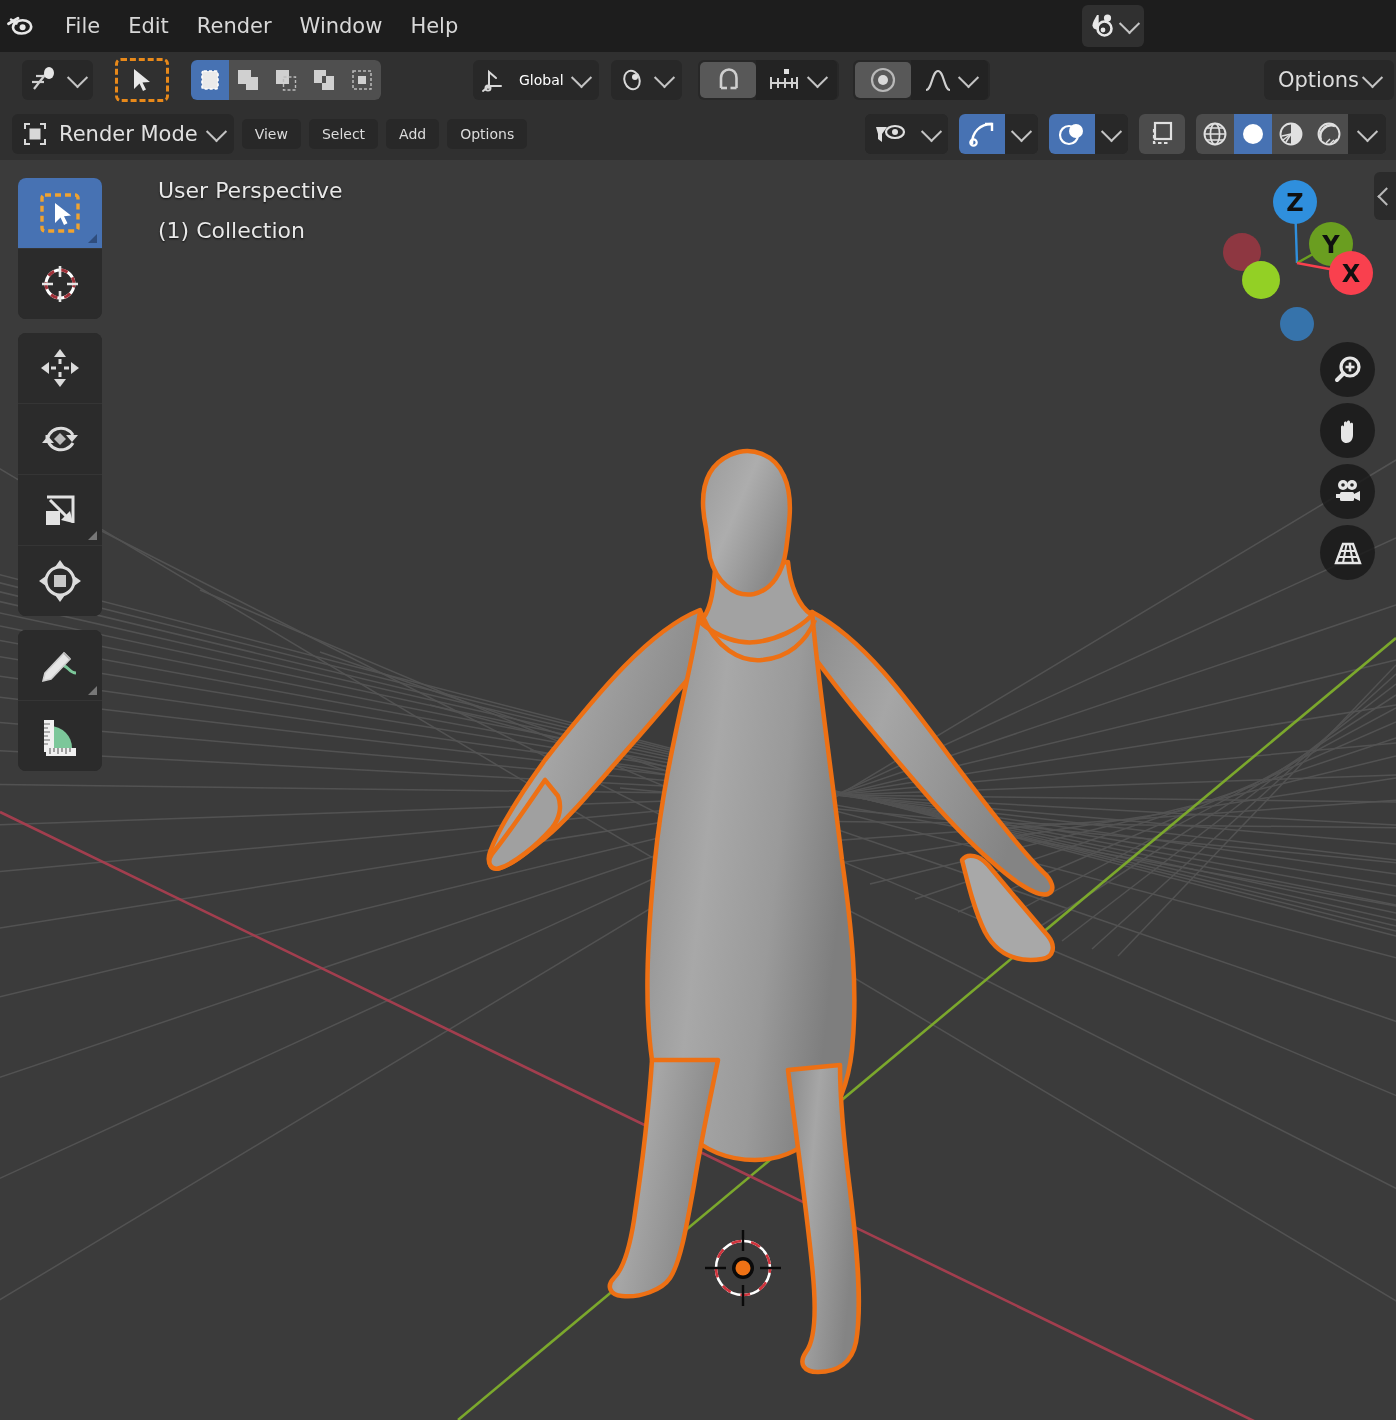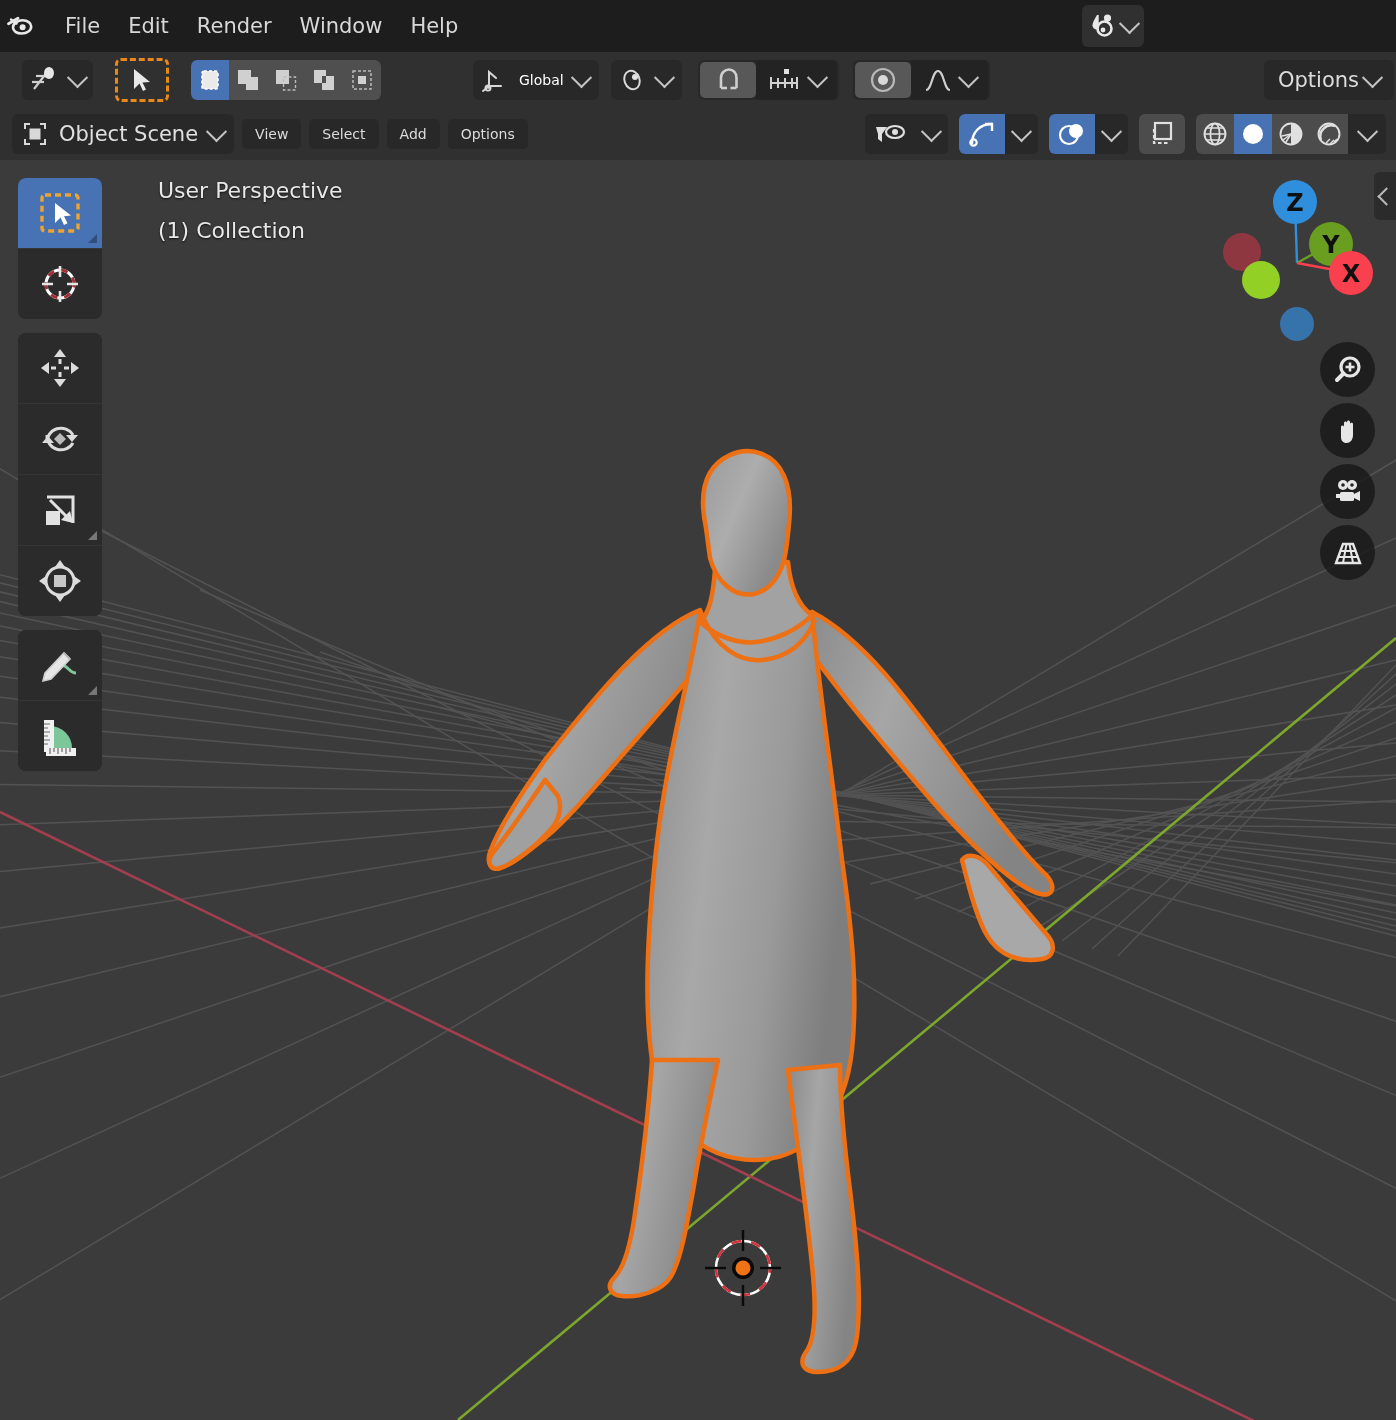--- a/index.html
+++ b/index.html
@@ -512,21 +512,21 @@
 
   <div class="vpheader">
     <div class="mode-select">
       <svg width="26" height="26" viewBox="0 0 26 26">
         <path d="M3 8 L3 3 L8 3" stroke="#d8d8d8" stroke-width="2" fill="none"></path>
         <path d="M18 3 L23 3 L23 8" stroke="#d8d8d8" stroke-width="2" fill="none"></path>
         <path d="M23 18 L23 23 L18 23" stroke="#d8d8d8" stroke-width="2" fill="none"></path>
         <path d="M8 23 L3 23 L3 18" stroke="#d8d8d8" stroke-width="2" fill="none"></path>
         <rect x="7.5" y="7.5" width="11" height="11" fill="#d8d8d8"></rect>
       </svg>
-      <span>Object Scene</span>
+      <span>Render Mode</span>
       <span class="chev"></span>
     </div>
 
     <div class="hmenu">View</div>
     <div class="hmenu">Select</div>
     <div class="hmenu">Add</div>
     <div class="hmenu">Options</div>
 
     <div class="vph-right">
 

